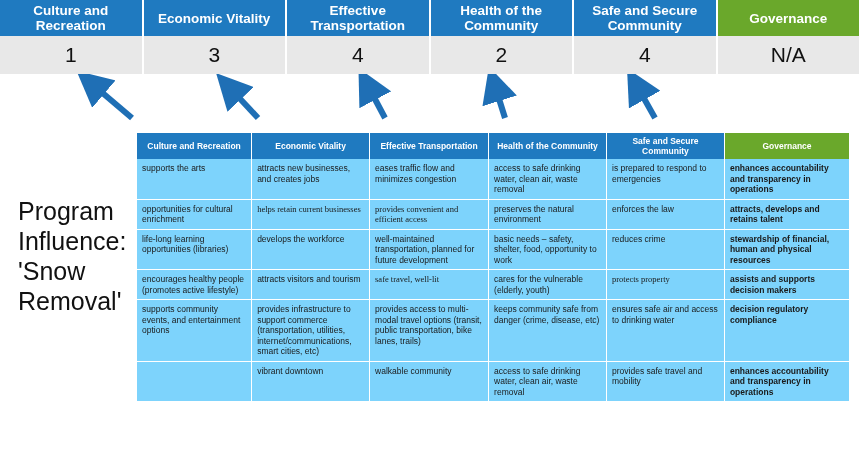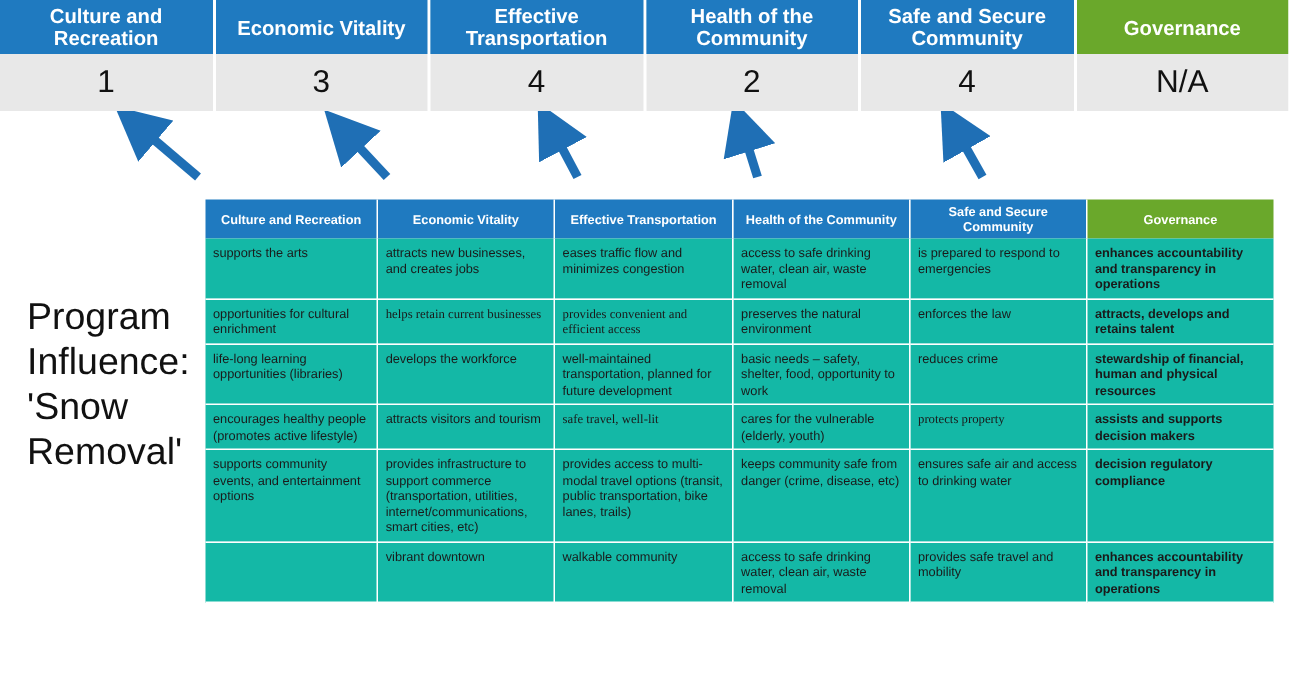--- a/index.html
+++ b/index.html
@@ -105,21 +105,21 @@
   }
   #matrix th:last-child { border-right: none; }
   #matrix td {
     font-size: 8.5px;
     line-height: 10.5px;
     color: #1a1a1a;
     padding: 4px 5px;
     vertical-align: top;
     border-right: 1px solid #ffffff;
     border-bottom: 1px solid #ffffff;
-    background: #14b8a6;
+    background: #7dd3fc;
   }
   #matrix td:last-child { border-right: none; font-weight: bold; }
   td.hl { background: #ffff66; }
   td.blank { background: #ffffff; }
   tr.shade td { background: #ebebeb; }
   tr.shade td.hl { background: #ffff66; font-family: Liberation Serif, serif; }
   tr.shade td.blank { background: #ebebeb; }
 </style>
 </head>
 <body>

